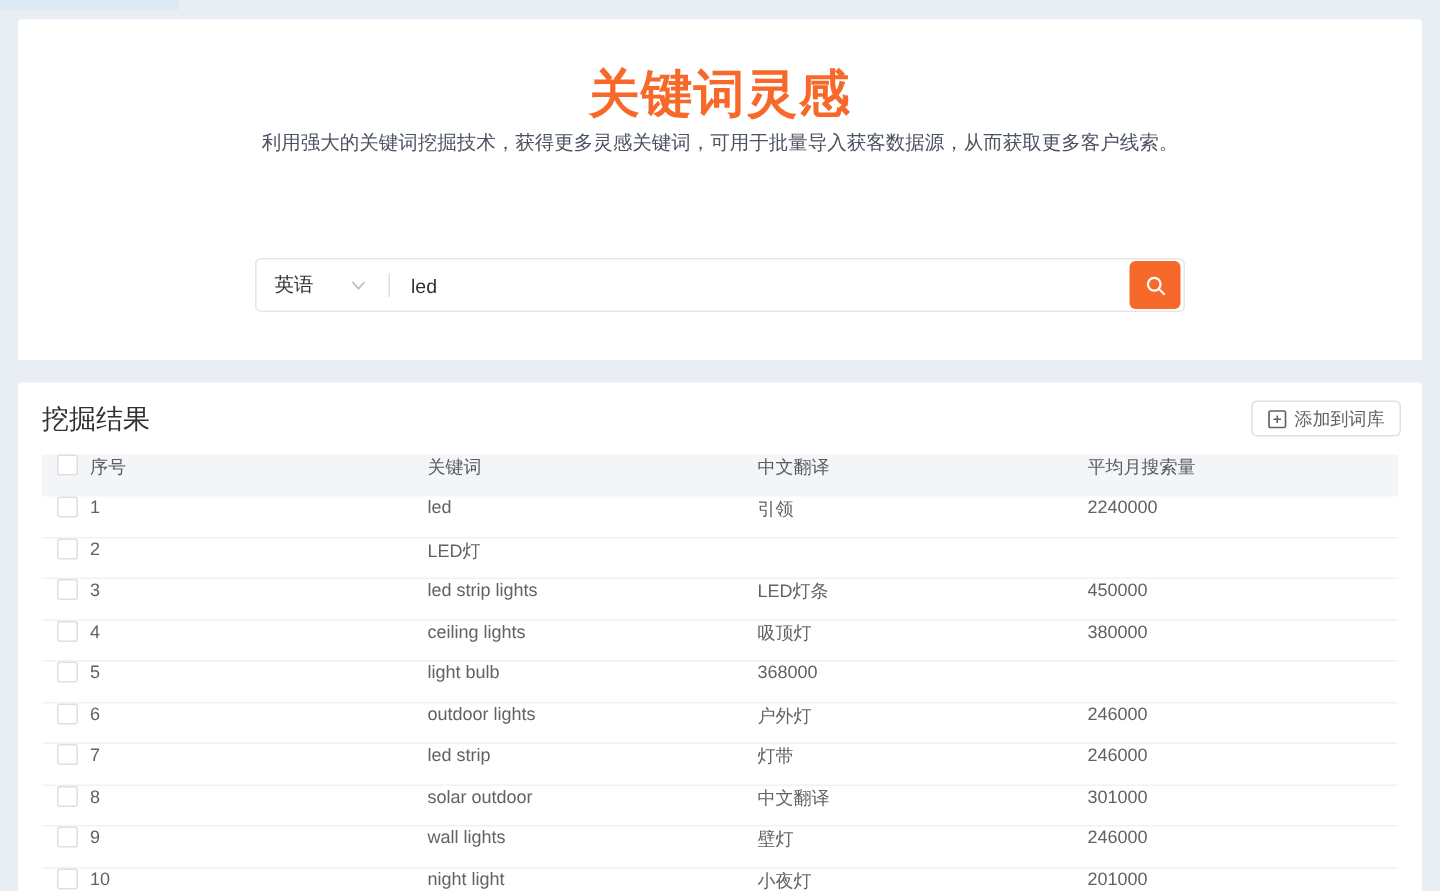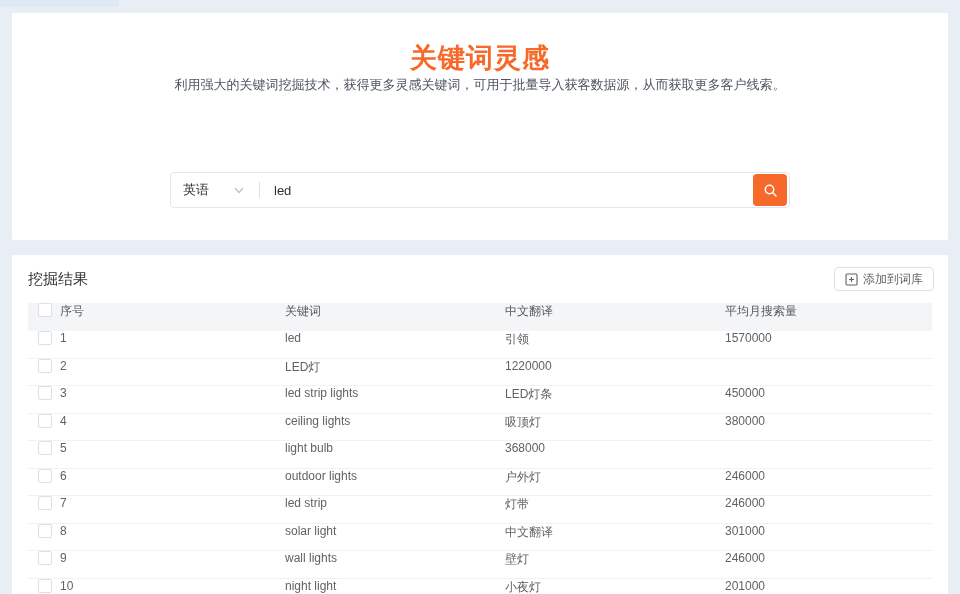--- a/index.html
+++ b/index.html
@@ -17,21 +17,21 @@
   
   .hero-card {
     position: absolute; left: 12px; top: 13px;
     width: 936px; height: 227px;
     background: #ffffff;
     border-radius: 2px;
   }
   .page-title {
     margin-top: 27px;
     text-align: center;
-    font-size: 27px;
+    font-size: 34px;
     font-weight: bold;
     color: #f7692a;
     letter-spacing: 1px;
   }
   .page-subtitle {
     text-align: center;
     font-size: 13px;
     color: #4c5360;
   }
   .search-bar {
@@ -76,21 +76,21 @@
     position: absolute; left: 12px; top: 255px;
     width: 936px; height: 400px;
     background: #ffffff;
     border-radius: 2px;
   }
   .results-header {
     height: 48px;
     display: flex; align-items: center; justify-content: space-between;
     padding: 0 14px 0 16px;
   }
-  .results-title { font-size: 15px; color: #303133; }
+  .results-title { font-size: 18px; color: #303133; }
   .add-button {
     display: flex; align-items: center; gap: 5px;
     height: 24px;
     padding: 0 10px;
     background: #fff;
     border: 1px solid #dcdfe6;
     border-radius: 4px;
     font-size: 12px; color: #606266;
     cursor: pointer;
     font-family: "Liberation Sans", "DejaVu Sans", sans-serif;
@@ -176,30 +176,29 @@
 
     <div>
 
         <div class="t-row">
           <div class="c-check">
             <div class="checkbox"></div>
           </div>
           <div class="c-num">1</div>
           <div class="c-keyword">led</div>
           <div class="c-trans">引领</div>
-          <div class="c-volume">1570000</div>
+          <div class="c-volume">2240000</div>
         </div>
 
         <div class="t-row">
           <div class="c-check">
             <div class="checkbox"></div>
           </div>
           <div class="c-num">2</div>
           <div class="c-trans">LED灯</div>
-          <div class="c-volume">1220000</div>
         </div>
 
         <div class="t-row">
           <div class="c-check">
             <div class="checkbox"></div>
           </div>
           <div class="c-num">3</div>
           <div class="c-keyword">led strip lights</div>
           <div class="c-trans">LED灯条</div>
           <div class="c-volume">450000</div>
@@ -242,21 +241,21 @@
           <div class="c-keyword">led strip</div>
           <div class="c-trans">灯带</div>
           <div class="c-volume">246000</div>
         </div>
 
         <div class="t-row">
           <div class="c-check">
             <div class="checkbox"></div>
           </div>
           <div class="c-num">8</div>
-          <div class="c-keyword">solar light</div>
+          <div class="c-keyword">solar outdoor</div>
           <div class="c-trans">中文翻译</div>
           <div class="c-volume">301000</div>
         </div>
 
         <div class="t-row">
           <div class="c-check">
             <div class="checkbox"></div>
           </div>
           <div class="c-num">9</div>
           <div class="c-keyword">wall lights</div>

